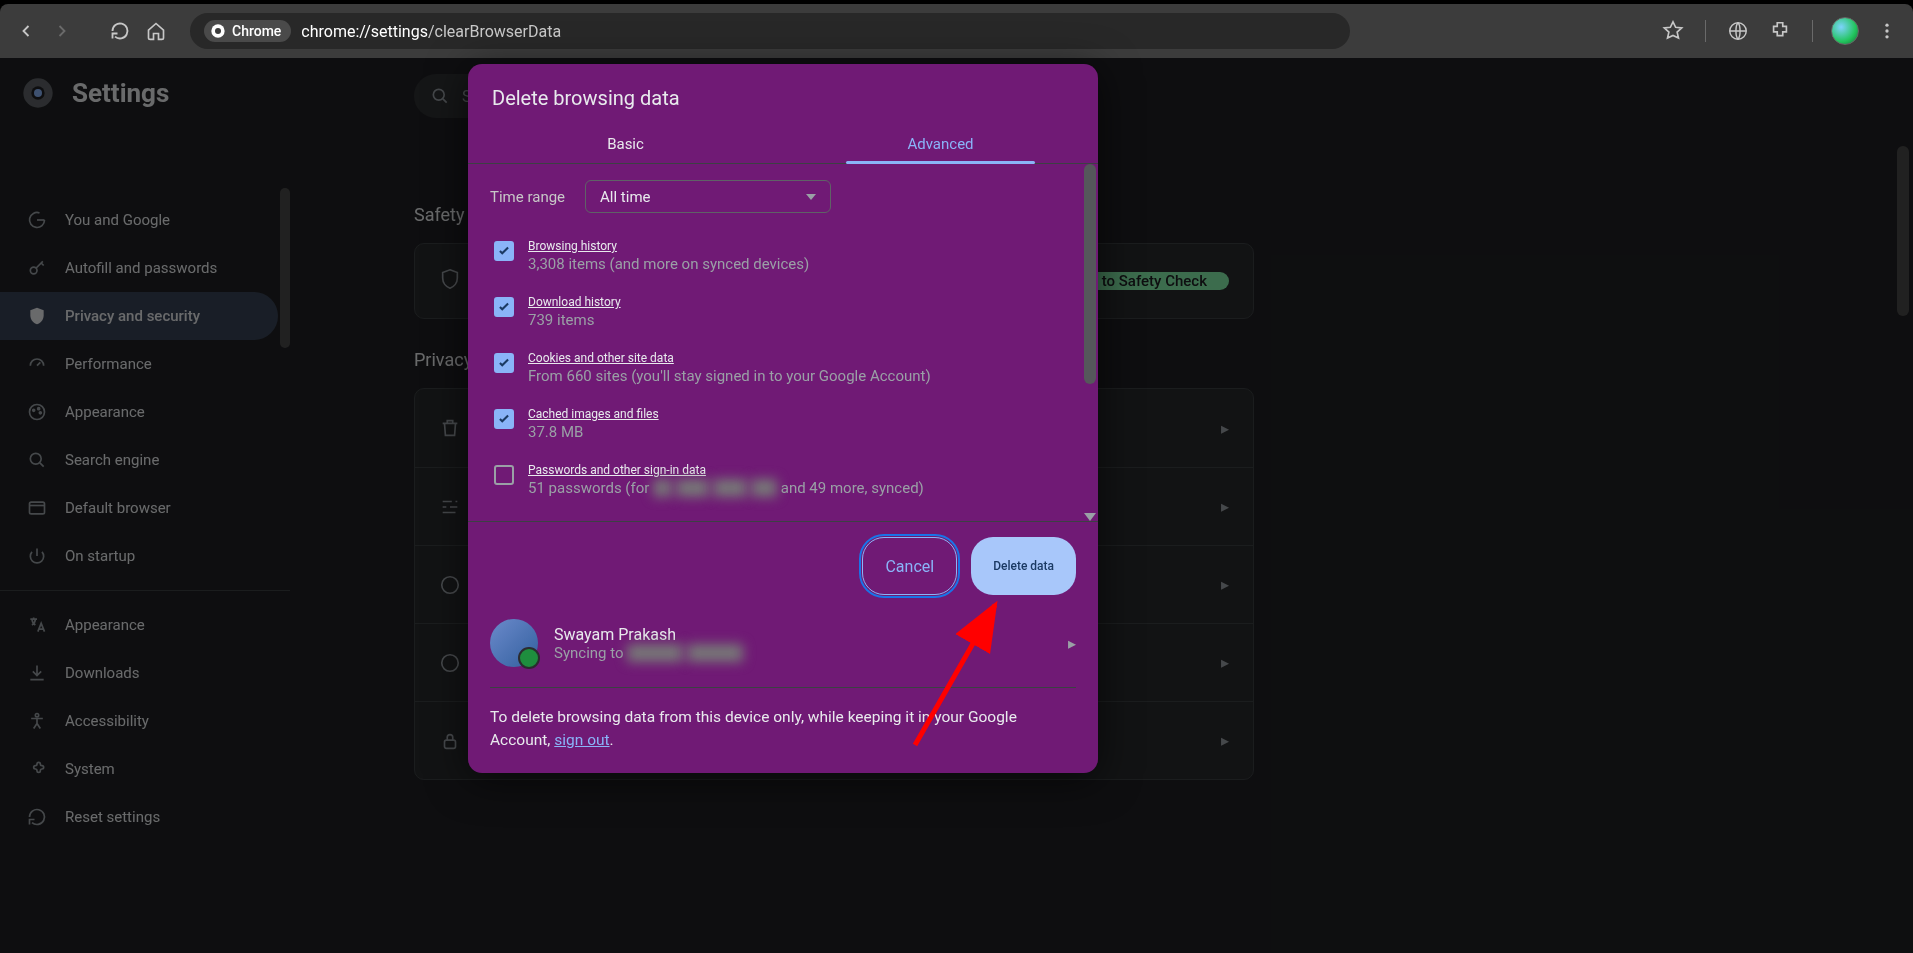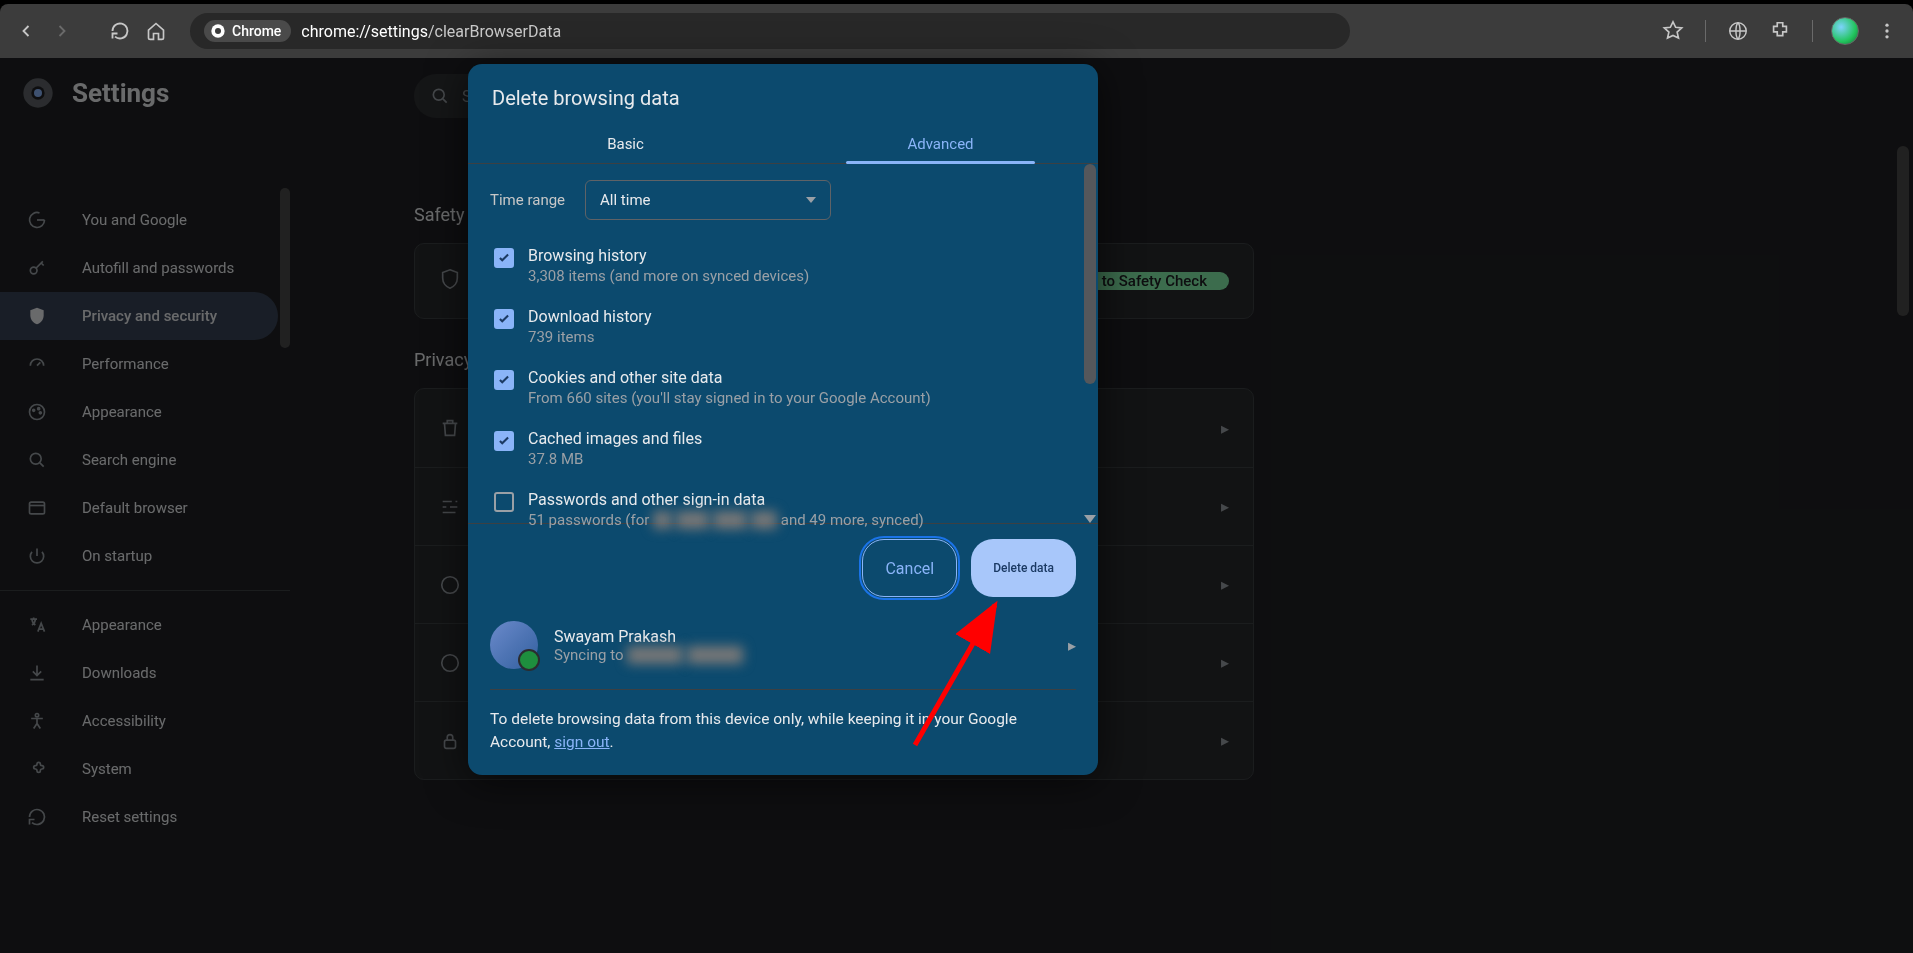--- a/index.html
+++ b/index.html
@@ -86,21 +86,21 @@
   
   .sidebar {
     position:absolute; left:0; top:80px; bottom:0; width:290px;
     overflow:hidden;
   }
   .sb-scroll-track {
     position:absolute; right:0; top:50px; width:10px; height:160px;
     background:#4a4a4a; border-radius:5px;
   }
   .sb-item {
-    height:48px; display:flex; align-items:center; gap:34px;
+    height:48px; display:flex; align-items:center; gap:17px;
     padding-left:26px; font-size:15px; color:#e8eaed;
     border-radius: 0 24px 24px 0;
     margin-right:12px;
   }
   .sb-item.active { background:#394457; color:#e8eaed; font-weight:500;}
   .sb-item .sbi { width:22px; height:22px; display:flex; align-items:center; justify-content:center; color:#9aa0a6;}
   .sb-item.active .sbi { color:#e8eaed; }
   .sb-divider { height:1px; background:#3c4043; margin:10px 0 10px 0;}
 
   
@@ -132,21 +132,21 @@
   .page-scroll {
     position:absolute; right:4px; top:88px; width:12px; height:170px;
     background:#4a4a4a; border-radius:6px;
   }
 
   
   .dialog {
     position:absolute; z-index:10;
     left:468px; top:64px;
     width:630px;
-    background:#0c4a6e;
+    background:#701a75;
     border-radius:14px;
     box-shadow: 0 6px 40px rgba(0,0,0,0.6);
     display:flex; flex-direction:column;
     color:#e8eaed;
   }
   .dlg-title {
     font-size:20px; padding:22px 24px 14px;
   }
   .dlg-tabs {
     display:flex; height:40px;
@@ -170,37 +170,37 @@
     background:#55575b; border-radius:6px;
   }
   .dlg-body-scroll-bottom {
     position:absolute; right:2px; bottom:0;
     width:0;height:0; border-left:6px solid transparent; border-right:6px solid transparent;
     border-top:8px solid #9aa0a6;
   }
   .time-row { display:flex; align-items:center; gap:20px; margin-bottom:18px;}
   .time-label { font-size:15px; color:#c7c7c7;}
   .time-select {
-    width:246px; height:40px;
+    width:246px; height:33px;
     background:transparent; border:1px solid #5f6266;
     border-radius:6px; color:#e8eaed;
     display:flex; align-items:center; justify-content:space-between;
     padding:0 14px; font-size:15px;
   }
   .opt-row {
     display:flex; gap:14px; padding: 8px 4px 14px;
   }
   .cb {
     width:20px; height:20px; border:2px solid #8ab4f8;
     border-radius:3px; flex-shrink:0; margin-top:2px;
     position:relative; background:#8ab4f8;
   }
   .cb.unchecked { background:transparent; border-color:#9aa0a6;}
   .cb .chk { position:absolute; inset:0; display:flex; align-items:center; justify-content:center;}
-  .opt-text .t { font-size:16px; }
+  .opt-text .t { font-size:12px;text-decoration:underline; }
   .opt-text .s { font-size:15px; color:#9aa0a6; margin-top:2px;}
   .opt-text .s .blur { filter: blur(6px); background:#777; color:transparent; border-radius:2px; padding:0 2px;}
   .dlg-actions {
     display:flex; justify-content:flex-end; gap:14px;
     padding: 14px 22px 20px;
     position:relative;
   }
   .btn-outline {
     background:transparent; border:1.5px solid #8ab4f8; color:#8ab4f8;
     border-radius:22px; padding:10px 22px; font-size:16px;

